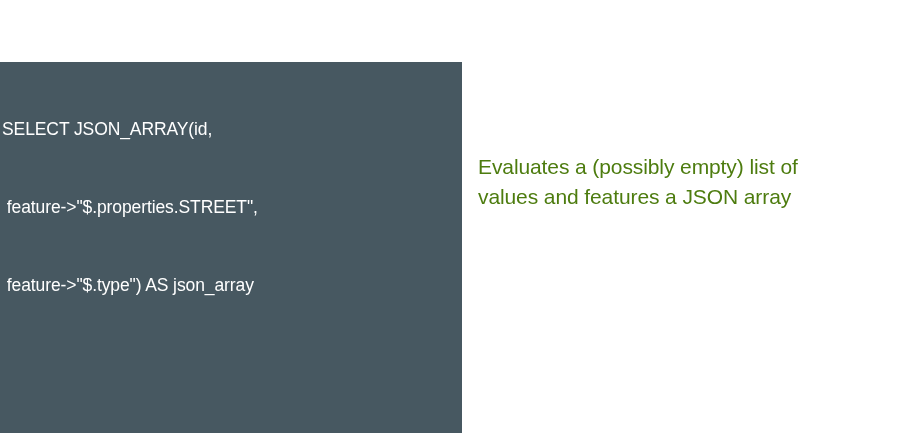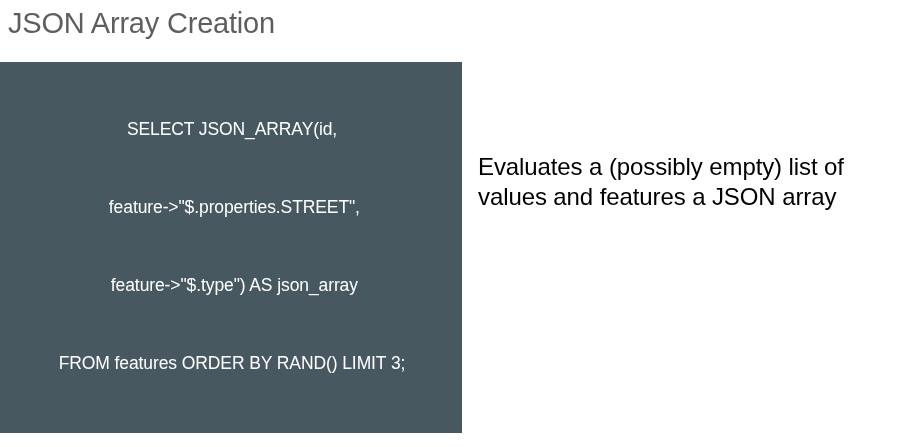--- a/index.html
+++ b/index.html
@@ -53,60 +53,57 @@
   }
 
   #sql-query {
     font-family: "Liberation Sans", sans-serif;
     font-size: 17.5px;
     line-height: 26px;
     color: #ffffff;
     padding: 2px 0 0 2px;
     white-space: pre;
     letter-spacing: -0.1px;
-    text-align: center;
   }
   #sql-query .qline {
     display: block;
     height: 26px;
   }
   .spacer-line {
     display: block;
     height: 26px;
   }
 
   
   #description {
     position: absolute;
     left: 478px;
     top: 152px;
     width: 430px;
-    font-size: 24px;
+    font-size: 21px;
     line-height: 30px;
-    color: #000000;
+    color: #4d7c0f;
     letter-spacing: -0.1px;
   }
   #description .dline {
     display: block;
   }
 </style>
 </head>
 <body>
 
 <div id="slide">
 
-  <div id="slide-title">JSON Array Creation</div>
 
   <div id="code-panel">
 
     <div id="sql-query">
       <span class="qline">SELECT JSON_ARRAY(id,</span>
       <span class="qline"> feature-&gt;"$.properties.STREET",</span>
       <span class="qline"> feature-&gt;"$.type") AS json_array</span>
-      <span class="qline">FROM features ORDER BY RAND() LIMIT 3;</span>
     </div>
 
     <span class="spacer-line"></span>
 
   </div>
 
   <div id="description">
     <span class="dline">Evaluates a (possibly empty) list of</span>
     <span class="dline">values and features a JSON array</span>
   </div>

